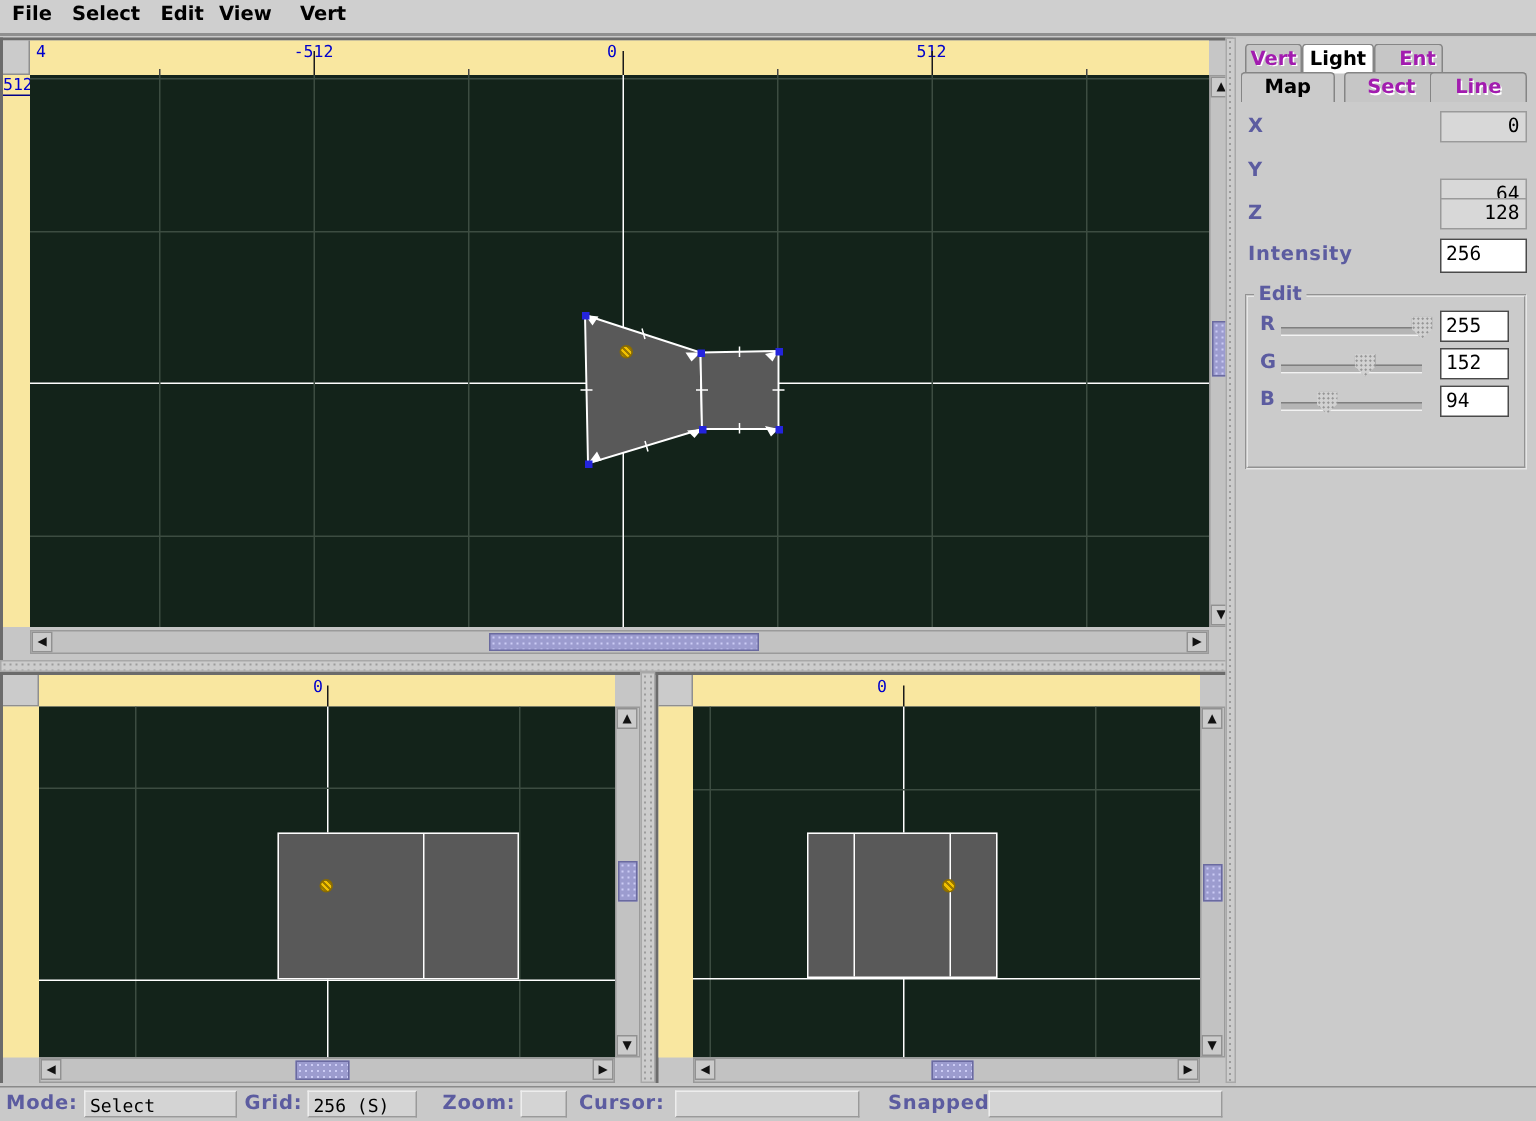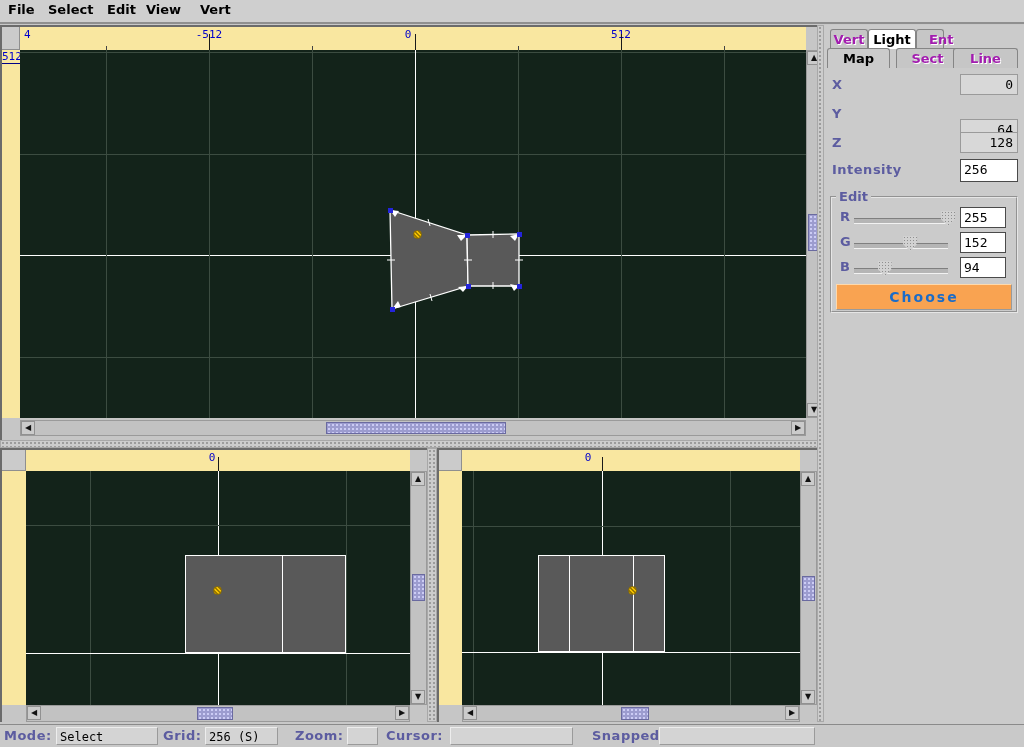--- a/index.html
+++ b/index.html
@@ -210,21 +210,21 @@
       <div class="sb-thumb" style="left:158px;top:1px;width:28px;height:13px;"></div>
       <div class="sb-btn" style="right:0;top:0;">▶</div>
     </div>
   </div>
 
   <div class="stipple" style="left:817px;top:25px;width:7px;height:697px;"></div>
 
   <div class="rightpanel">
     <div class="tab disabled" style="left:6px;top:4px;width:38px;">Vert</div>
     <div class="tab selected" style="left:44px;top:4px;width:48px;">Light</div>
-    <div class="tab disabled" style="left:92px;top:4px;width:28px;padding-left:12px;">Ent</div>
+    <div class="tab disabled" style="left:92px;top:4px;width:46px;padding-left:12px;">Ent</div>
     <div class="tab active2" style="left:3px;top:23px;width:63px;">Map</div>
     <div class="tab disabled" style="left:72px;top:23px;width:63px;">Sect</div>
     <div class="tab disabled" style="left:129px;top:23px;width:65px;">Line</div>
 
     <span class="plabel" style="left:8px;top:52px;">X</span>
     <div class="val-flat" style="left:136px;top:49px;width:58px;height:21px;">0</div>
     <span class="plabel" style="left:8px;top:81px;">Y</span>
     <div class="val-flat" style="left:136px;top:94px;width:58px;height:21px;">64</div>
     <span class="plabel" style="left:8px;top:110px;">Z</span>
     <div class="val-flat" style="left:136px;top:107px;width:58px;height:21px;">128</div>
@@ -243,21 +243,20 @@
     <span class="plabel" style="left:16px;top:209px;">G</span>
     <div class="sl-track" style="left:30px;top:218px;width:94px;"></div>
     <div class="sl-thumb" style="top: 211px; left: 79.0314px;"></div>
     <div class="val-edit" style="left:136px;top:207px;width:46px;height:21px;">152</div>
 
     <span class="plabel" style="left:16px;top:234px;">B</span>
     <div class="sl-track" style="left:30px;top:243px;width:94px;"></div>
     <div class="sl-thumb" style="top: 236px; left: 53.5961px;"></div>
     <div class="val-edit" style="left:136px;top:232px;width:46px;height:21px;">94</div>
 
-    <div class="choose-btn" style="left:12px;top:259px;width:176px;height:26px;">Choose</div>
   </div>
 
   <div class="statusbar">
     <span class="st-label" style="left:4px;">Mode:</span>
     <div class="st-field" style="left:56px;width:102px;">Select</div>
     <span class="st-label" style="left:163px;">Grid:</span>
     <div class="st-field" style="left:205px;width:73px;">256 (S)</div>
     <span class="st-label" style="left:295px;">Zoom:</span>
     <div class="st-field" style="left:347px;width:31px;"></div>
     <span class="st-label" style="left:386px;">Cursor:</span>

